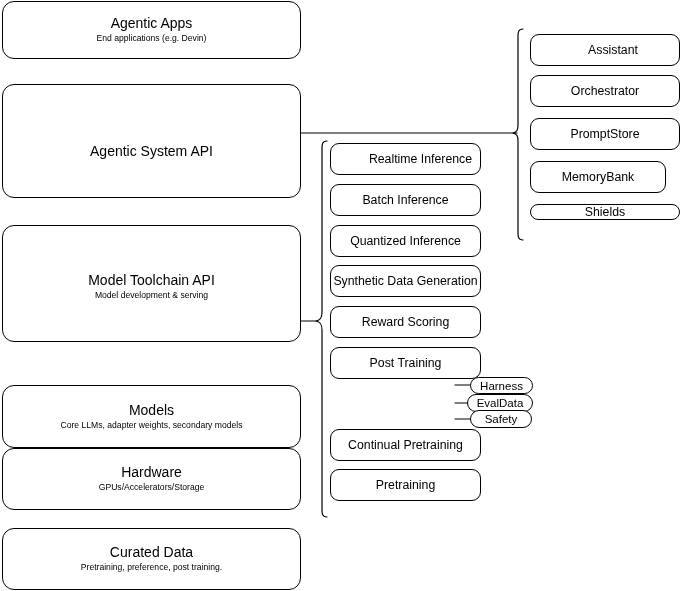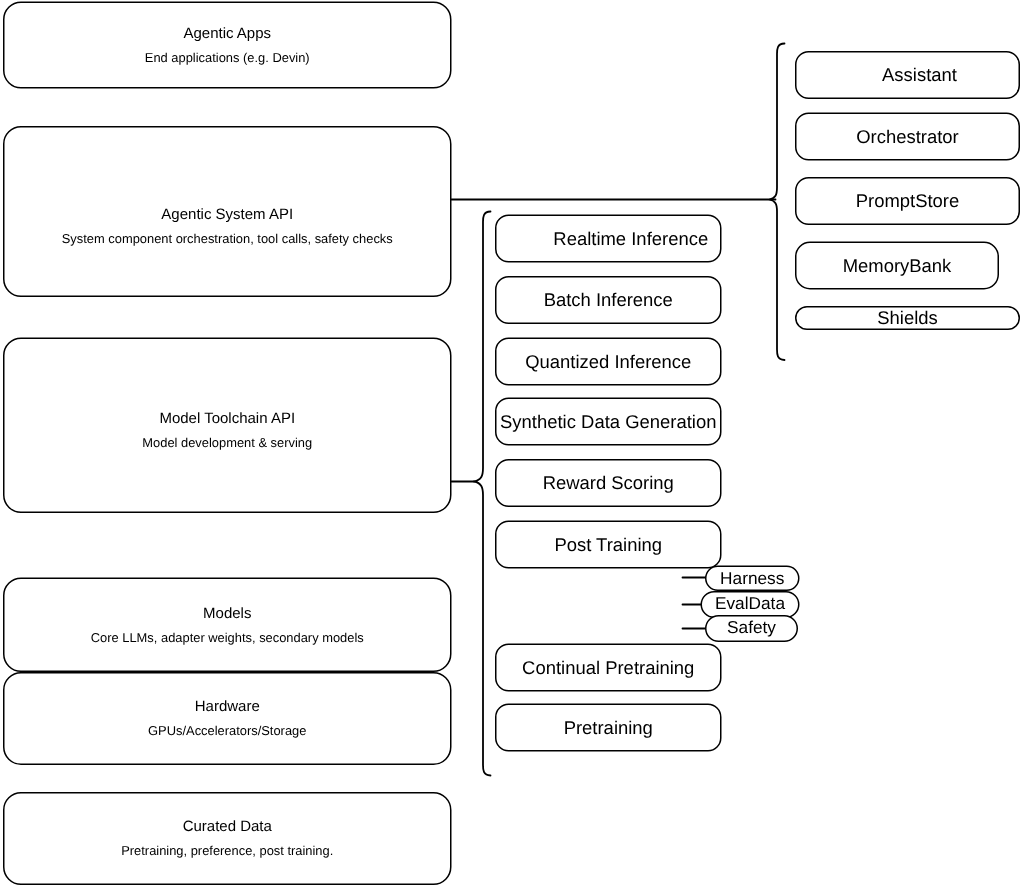--- a/index.html
+++ b/index.html
@@ -29,21 +29,21 @@
     border-radius: 12px;
     background: #ffffff;
     display: flex;
     flex-direction: column;
     align-items: center;
     justify-content: center;
     text-align: center;
     padding: 0 6px;
   }
   .box .title {
-    font-size: 10px;
+    font-size: 14px;
     line-height: 16px;
     white-space: nowrap;
   }
   .box .sub {
     font-size: 8.6px;
     line-height: 13px;
     white-space: nowrap;
     margin-top: 1px;
   }
   
@@ -132,21 +132,20 @@
   <div class="box tall" style="left:2px; top:1px; width:299px; height:58px;">
     <div class="inner">
       <div class="title">Agentic Apps</div>
       <div class="sub">End applications (e.g. Devin)</div>
     </div>
   </div>
 
   <div class="box tall" style="left:2px; top:84px; width:299px; height:114px;">
     <div class="inner" style="margin-top:20px;">
       <div class="title">Agentic System API</div>
-      <div class="sub">System component orchestration, tool calls, safety checks</div>
     </div>
   </div>
 
   <div class="box tall" style="left:2px; top:225px; width:299px; height:117px;">
     <div class="inner" style="margin-top:6px;">
       <div class="title">Model Toolchain API</div>
       <div class="sub">Model development &amp; serving</div>
     </div>
   </div>
 
@@ -193,17 +192,17 @@
   <div class="capsule" style="left:467px; top:394px; width:66px; height:18px;">EvalData</div>
 
   <div class="capsule" style="left:470px; top:410px; width:62px; height:18px;">Safety</div>
 
   <div class="pillbox" style="left:530px; top:34px; width:150px; height:32px;padding-left:16px;">Assistant</div>
 
   <div class="pillbox" style="left:530px; top:118px; width:150px; height:32px;">PromptStore</div>
 
   <div class="pillbox" style="left:530px; top:75px; width:150px; height:32px;">Orchestrator</div>
 
-  <div class="pillbox" style="left:530px; top:161px; width:136px; height:32px;border-radius:10px;">MemoryBank</div>
+  <div class="pillbox" style="left:530px; top:161px; width:136px; height:32px;">MemoryBank</div>
 
   <div class="pillbox" style="left:530px; top:204px; width:150px; height:16px;">Shields</div>
 
 </div>
 
 </body></html>

